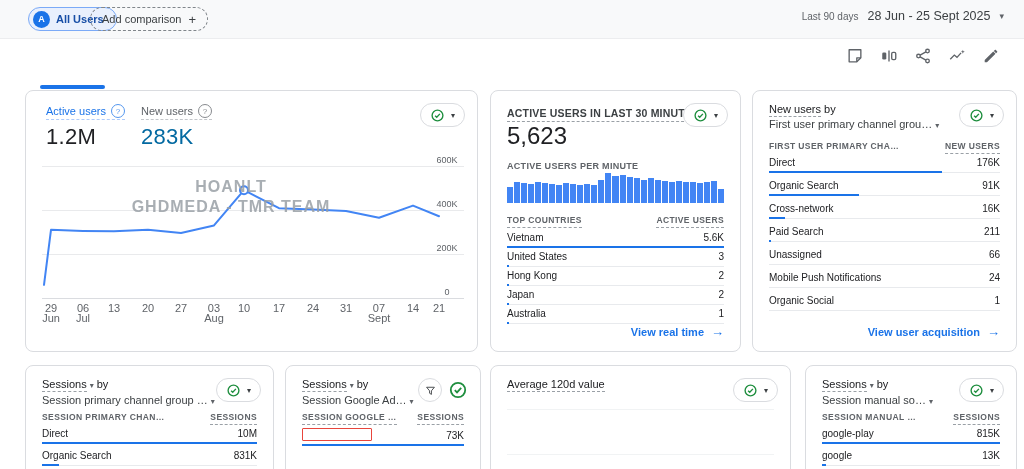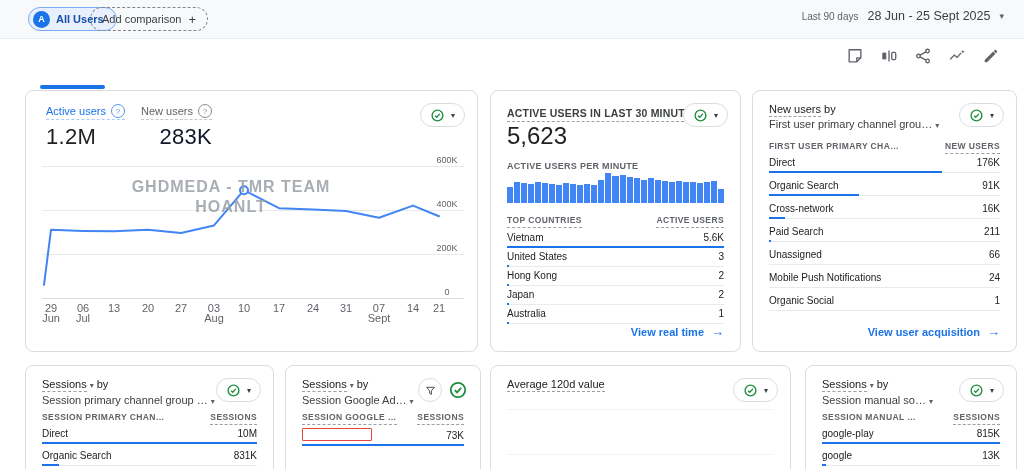--- a/index.html
+++ b/index.html
@@ -47,21 +47,21 @@
   
   .tab{position:absolute;top:13px;cursor:pointer;}
   .tab1{left:20px;}
   .tab2{left:115px;}
   .tab-label{font-size:11px;display:flex;gap:5px;align-items:center;}
   .tab1 .tab-label{color:#1a73e8;border-bottom:1px dashed #aecbfa;padding-bottom:1px;}
   .tab2 .tab-label{color:#5f6368;border-bottom:1px dashed #c4c7cb;padding-bottom:1px;}
   .help{width:12px;height:12px;border:1px solid currentColor;border-radius:50%;font-size:8px;display:inline-flex;align-items:center;justify-content:center;opacity:.75;flex:none;}
   .tab-value{font-size:22px;margin-top:4px;letter-spacing:.3px;}
   .tab1 .tab-value{color:#202124;}
-  .tab2 .tab-value{color:#0f172a;text-align:right;}
+  .tab2 .tab-value{color:#0369a1;}
 
   
   .grid{position:absolute;left:16px;width:422px;height:1px;background:#e9eaec;}
   .grid.baseline{background:#dadce0;}
   .gridlabel{position:absolute;right:12px;width:36px;text-align:center;font-size:9px;color:#5f6368;}
   #linechart{position:absolute;left:18px;top:74px;overflow:visible;}
   .watermark{position:absolute;left:30px;top:86px;width:350px;text-align:center;color:#9aa0a6;opacity:.85;font-weight:700;pointer-events:none;line-height:20px;}
   .watermark div{font-size:16px;letter-spacing:1px;}
   .xticks{position:absolute;left:0;top:212px;width:100%;height:26px;}
   .xtick{position:absolute;transform:translateX(-50%);font-size:11px;line-height:10px;color:#5f6368;text-align:center;white-space:pre;}
@@ -191,22 +191,22 @@
     <div class="gridlabel" style="top:108px">400K</div>
     <div class="gridlabel" style="top:152px">200K</div>
     <div class="gridlabel" style="top:196px">0</div>
 
     <svg id="linechart" width="418" height="134" viewBox="0 0 418 134">
         <polyline points="0,119.8 7,64.8 39,65.9 70,66.3 104,64.8 137,67.9 170,60.4 200,25.2 235,43.2 269,44.6 302,45.9 335,52.7 369,40.6 395,51.2" fill="none" stroke="#4285f4" stroke-width="2" stroke-linejoin="round" stroke-linecap="round"></polyline>
         <circle cx="200" cy="25.2" r="4" fill="#fff" stroke="#4285f4" stroke-width="2"></circle>
       </svg>
 
     <div class="watermark">
+      <div>HOANLT</div>
       <div>GHDMEDA - TMR TEAM</div>
-      <div>HOANLT</div>
     </div>
     <div class="xticks" id="xticks">
         <div class="xtick" style="left: 25px;">29
 Jun</div>
         <div class="xtick" style="left: 57px;">06
 Jul</div>
         <div class="xtick" style="left: 88px;">13</div>
         <div class="xtick" style="left: 122px;">20</div>
         <div class="xtick" style="left: 155px;">27</div>
         <div class="xtick" style="left: 188px;">03

